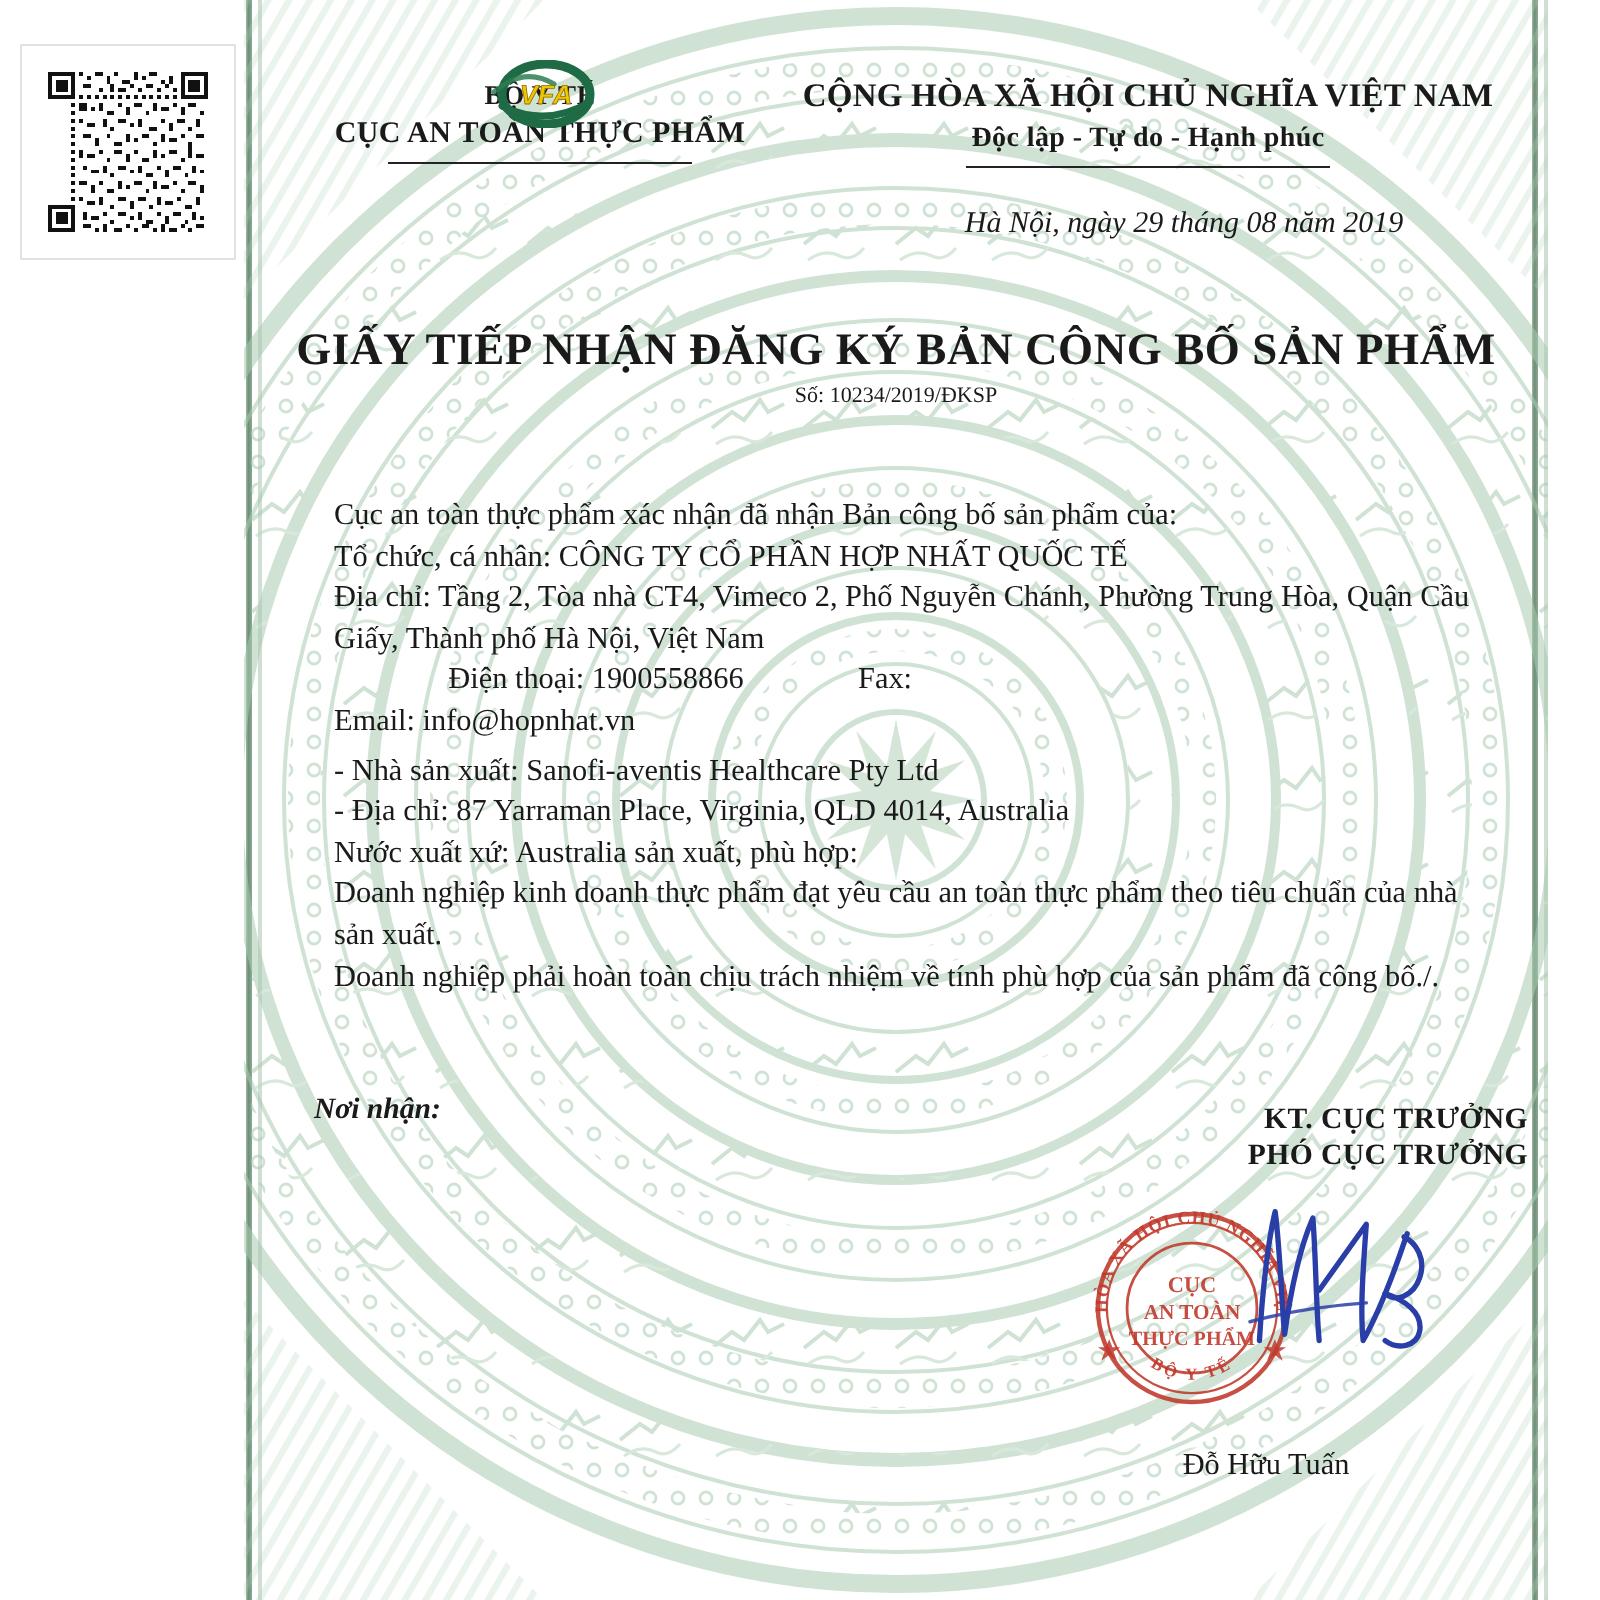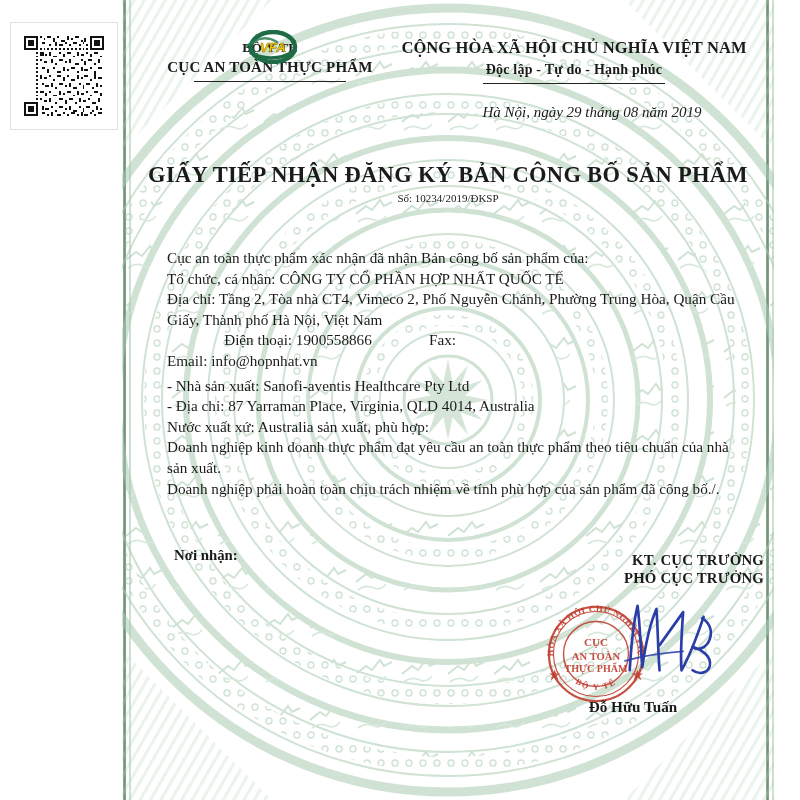--- a/index.html
+++ b/index.html
@@ -195,22 +195,22 @@
   
   .recipients {
     position: absolute;
     left: 35px;
     top: 546px;
     font-size: 14.2px;
     line-height: 18.5px;
   }
   .recipients .rh {
     font-weight: bold;
+    font-style: italic;
     font-size: 14.8px;
-    margin-left: 17px;
   }
   .recipients ul {
     margin: 1px 0 0;
     padding: 0;
     list-style: none;
   }
   .recipients li { padding-left: 6px; }
 
   .signblock {
     position: absolute;
@@ -221,25 +221,25 @@
   }
   .sign-role {
     font-size: 14.8px;
     font-weight: bold;
     letter-spacing: 0.2px;
     line-height: 17.5px;
   }
   .signer-name {
     position: absolute;
     left: 380px;
-    top: 698px;
+    top: 724px;
     width: 262px;
     text-align: center;
     font-size: 15.2px;
-    font-weight: bold;
+    font-weight: normal;
   }
 
   
   .seal {
     position: absolute;
     left: 418px;
     top: 598px;
     width: 112px;
     height: 112px;
     pointer-events: none;

